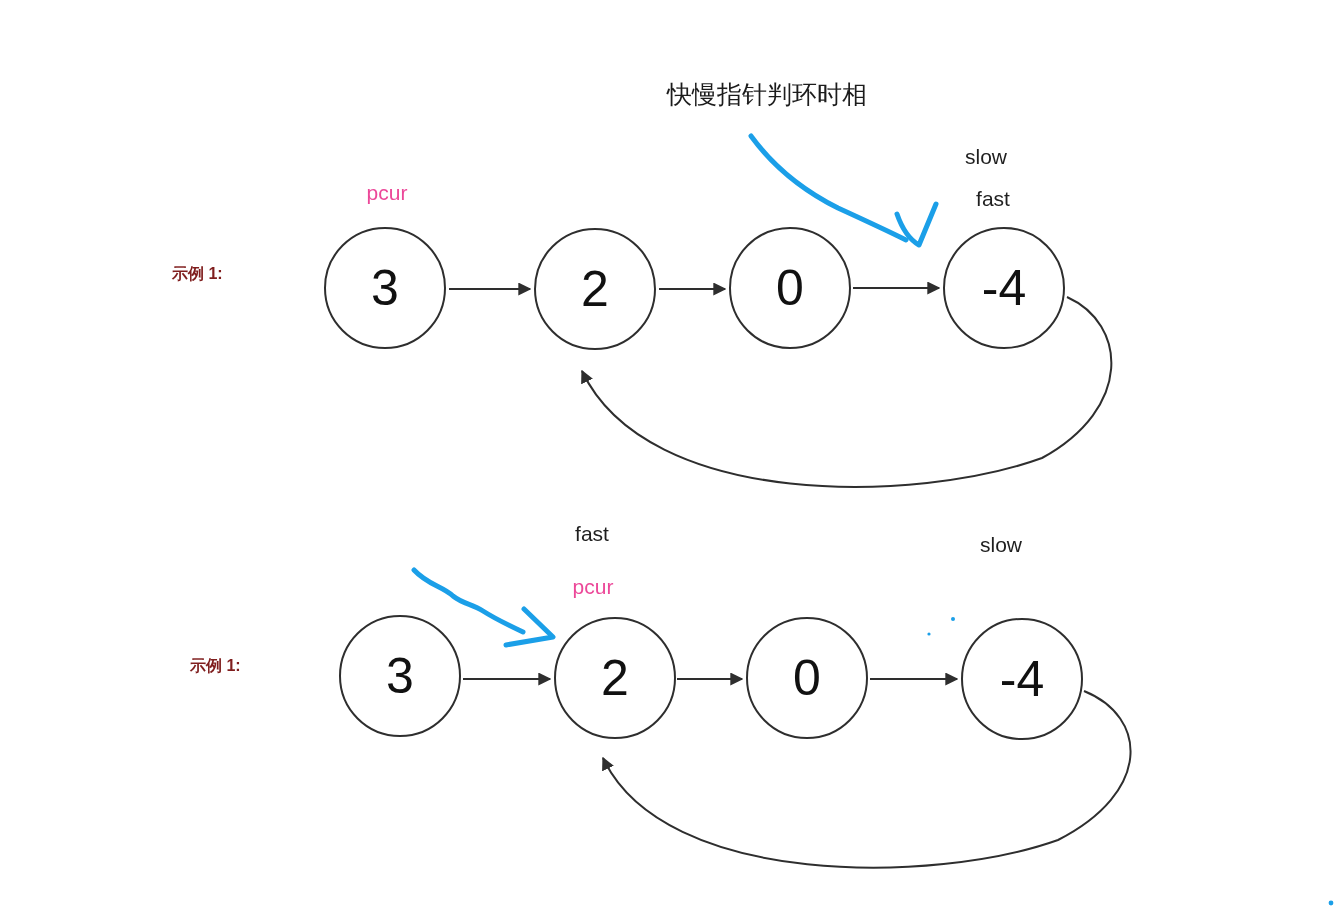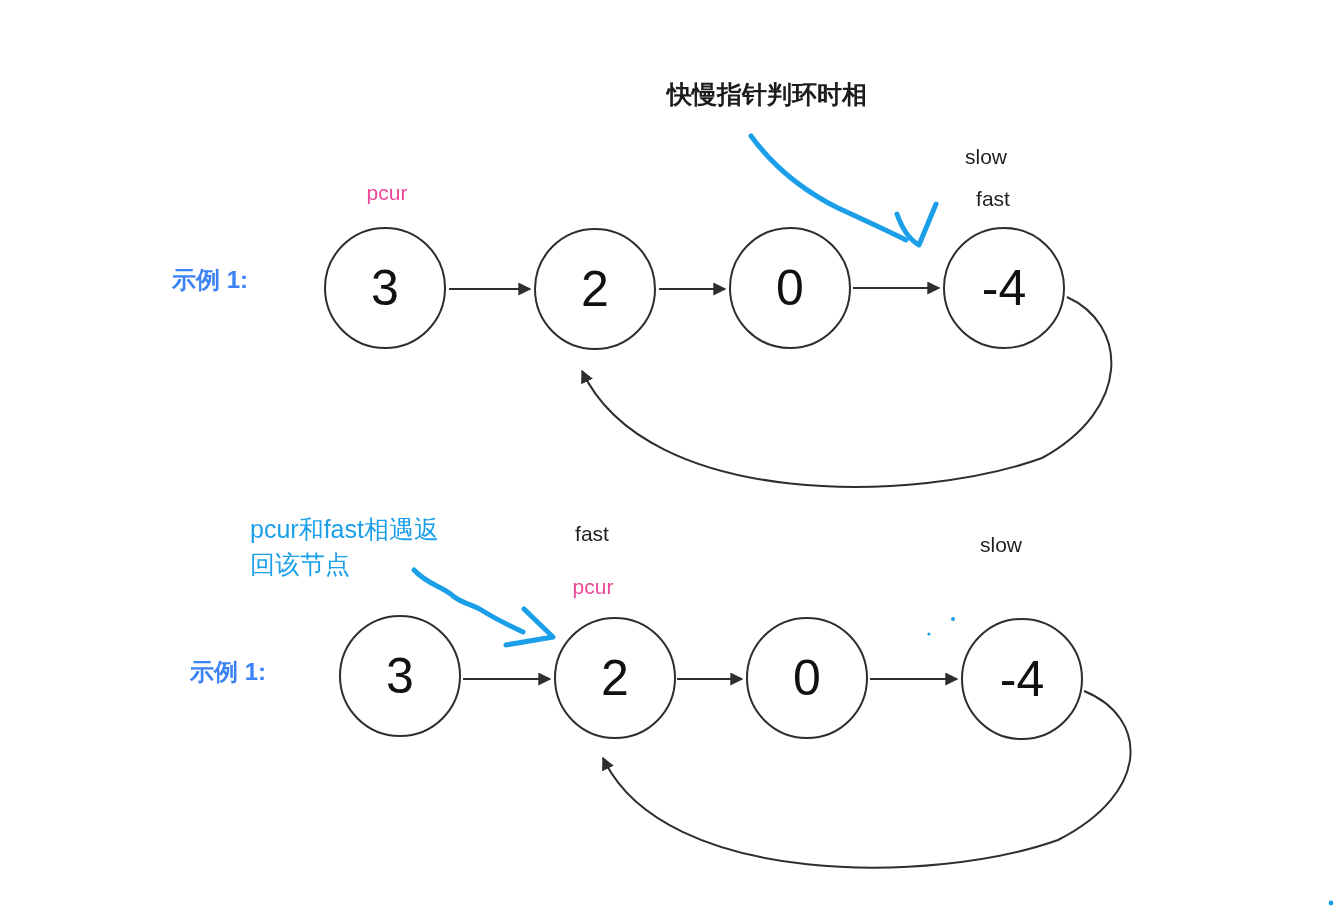--- a/index.html
+++ b/index.html
@@ -2,40 +2,40 @@
 <html><head>
 <meta charset="utf-8">
 <style>
   html,body{margin:0;padding:0;background:#ffffff;}
   .stage{
     position:relative;width:1340px;height:907px;background:#ffffff;overflow:hidden;
     font-family:"Liberation Sans", sans-serif;color:#1f1f1f;
   }
   .abs{position:absolute;}
   .centerx{transform:translateX(-50%);}
-  .example-label{font-size:24px;font-weight:bold;color:#3b82f6;white-space:nowrap;}
+  .example-label{font-size:16px;font-weight:bold;color:#7f1d1d;white-space:nowrap;}
   .node{
     position:absolute;width:122px;height:122px;border:2px solid #2e2e2e;border-radius:50%;
     background:#ffffff;display:flex;align-items:center;justify-content:center;box-sizing:border-box;
   }
   .node-value{font-size:50px;color:#111;line-height:1;}
   .ptr{font-size:21px;color:#1f1f1f;white-space:nowrap;}
   .ptr.blue{color:#ec4899;}
   .annotation{font-size:25px;line-height:37px;color:#1c1c1c;white-space:nowrap;}
   .annotation.blue{color:#1B9FE8;line-height:35px;}
   svg.overlay{position:absolute;left:0;top:0;width:1340px;height:907px;pointer-events:none;}
 </style>
 </head>
 <body>
 
 <div class="stage">
 
   <div class="abs example-label" style="left:172px;top:264px;">示例 1:</div>
 
-  <div class="abs annotation" style="left:667px;top:76px;font-weight:bold;">
+  <div class="abs annotation" style="left:667px;top:76px;">
     <div>快慢指针判环时相</div>
   </div>
 
   <div class="abs centerx ptr blue" style="left:387px;top:181px;">pcur</div>
   <div class="abs centerx ptr" style="left:986px;top:145px;">slow</div>
   <div class="abs centerx ptr" style="left:993px;top:187px;">fast</div>
 
   <div class="node" style="left:324px;top:227px;">
     <span class="node-value">3</span>
   </div>
@@ -44,24 +44,20 @@
   </div>
   <div class="node" style="left:729px;top:227px;">
     <span class="node-value">0</span>
   </div>
   <div class="node" style="left:943px;top:227px;">
     <span class="node-value">-4</span>
   </div>
 
   <div class="abs example-label" style="left:190px;top:656px;">示例 1:</div>
 
-  <div class="abs annotation blue" style="left:250px;top:512px;">
-    <div>pcur和fast相遇返</div>
-    <div>回该节点</div>
-  </div>
 
   <div class="abs centerx ptr" style="left:592px;top:522px;">fast</div>
   <div class="abs centerx ptr blue" style="left:593px;top:575px;">pcur</div>
   <div class="abs centerx ptr" style="left:1001px;top:533px;">slow</div>
 
   <div class="node" style="left:339px;top:615px;">
     <span class="node-value">3</span>
   </div>
   <div class="node" style="left:554px;top:617px;">
     <span class="node-value">2</span>

